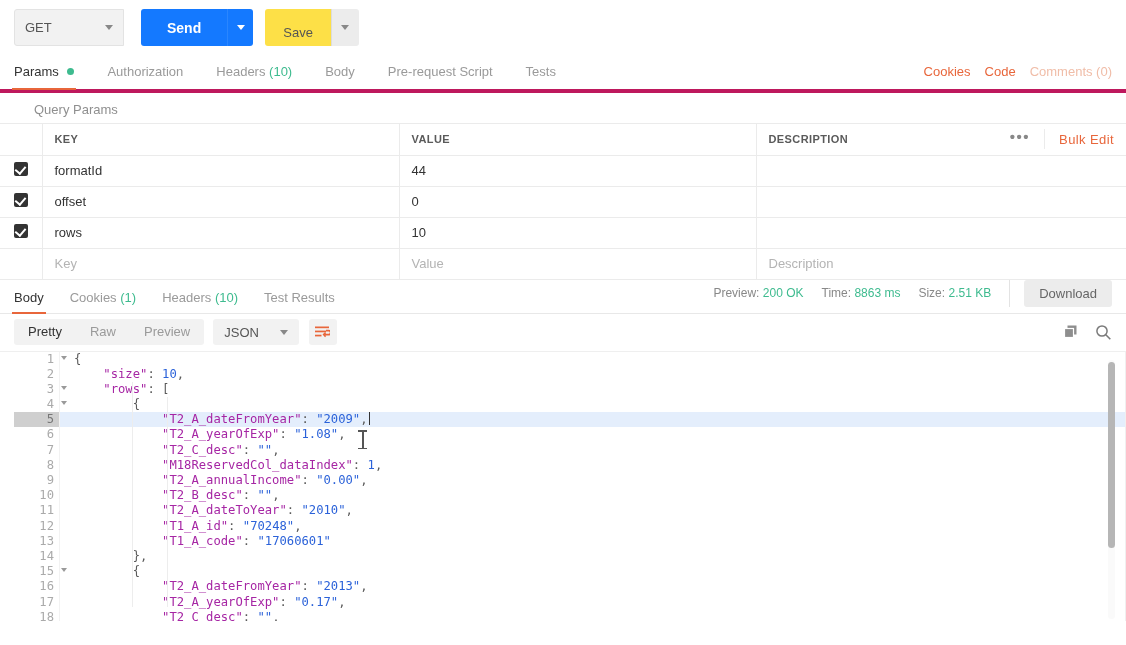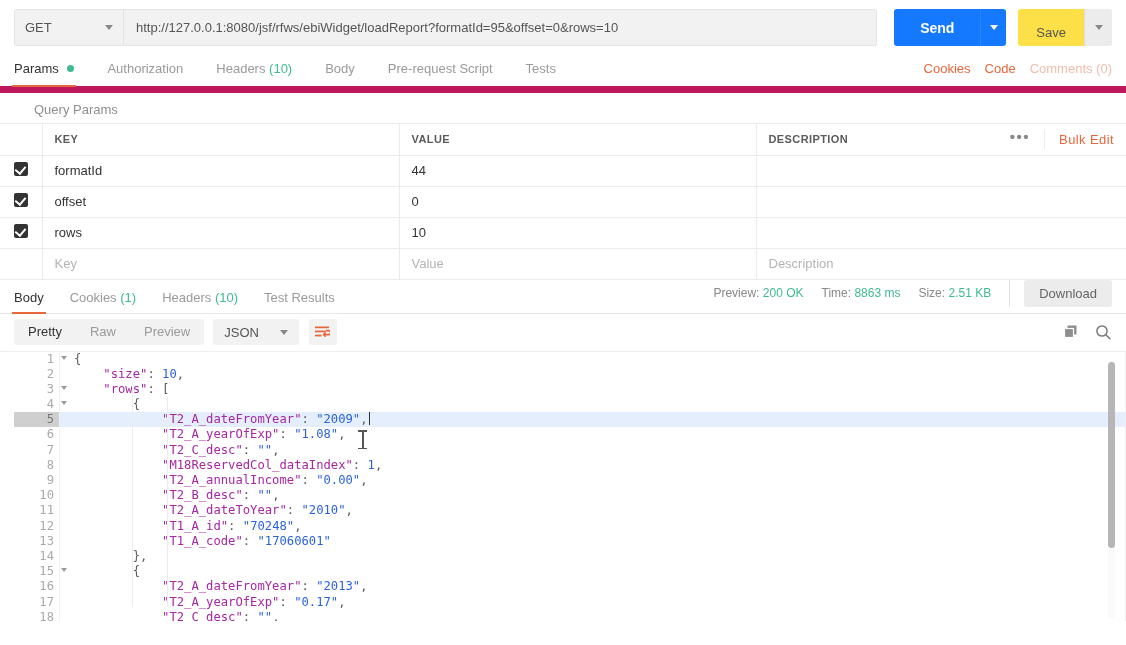--- a/index.html
+++ b/index.html
@@ -119,21 +119,21 @@
     border-left: 4.5px solid transparent;
     border-right: 4.5px solid transparent;
     border-top: 5px solid #888;
     display: block;
   }
 
   
   .req-tabs {
     display: flex;
     align-items: flex-end;
-    border-bottom: 7px solid #be185d;
+    border-bottom: 4px solid #be185d;
     height: 38px;
     padding: 0 14px;
     position: relative;
   }
   .req-tab {
     padding: 0 0 10px 0;
     margin-right: 33px;
     font-size: 13px;
     color: #9a9a9a;
     cursor: pointer;
@@ -438,21 +438,20 @@
   }
 </style>
 </head>
 <body>
 
 <div class="urlbar">
   <div class="method-select">
     <span>GET</span>
     <span class="caret"></span>
   </div>
-  <input class="url-input" type="text" value="http://127.0.0.1:8080/jsf/rfws/ebiWidget/loadReport?formatId=95&amp;offset=0&amp;rows=10" placeholder="Enter request URL" style="">
   <div class="send-group">
     <button class="send-btn">Send</button>
     <div class="send-caret">
       <i></i>
     </div>
   </div>
   <div class="save-group">
     <button class="save-btn">Save</button>
     <div class="save-caret">
       <i></i>

